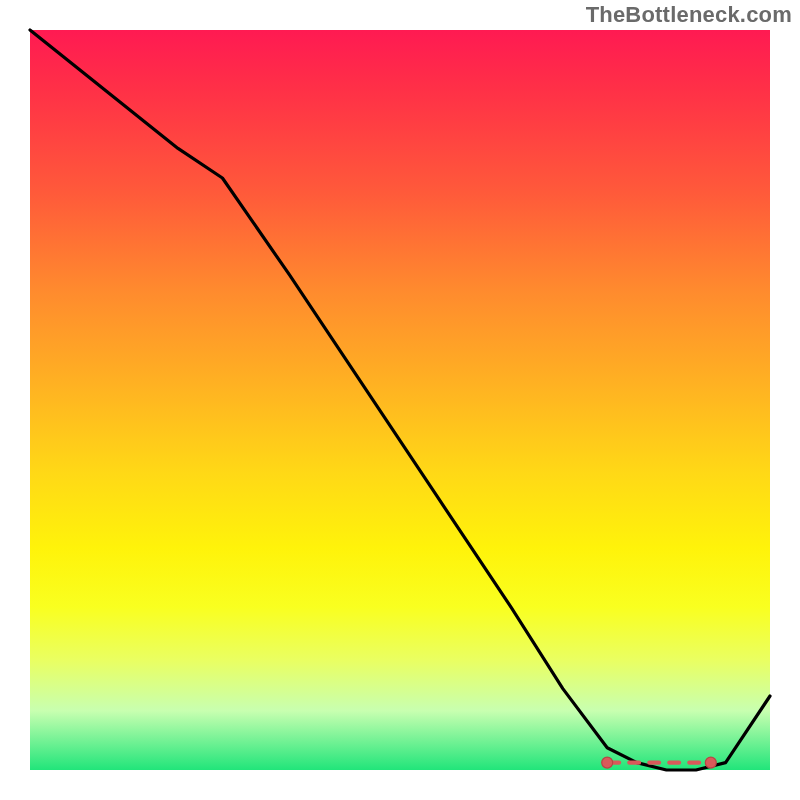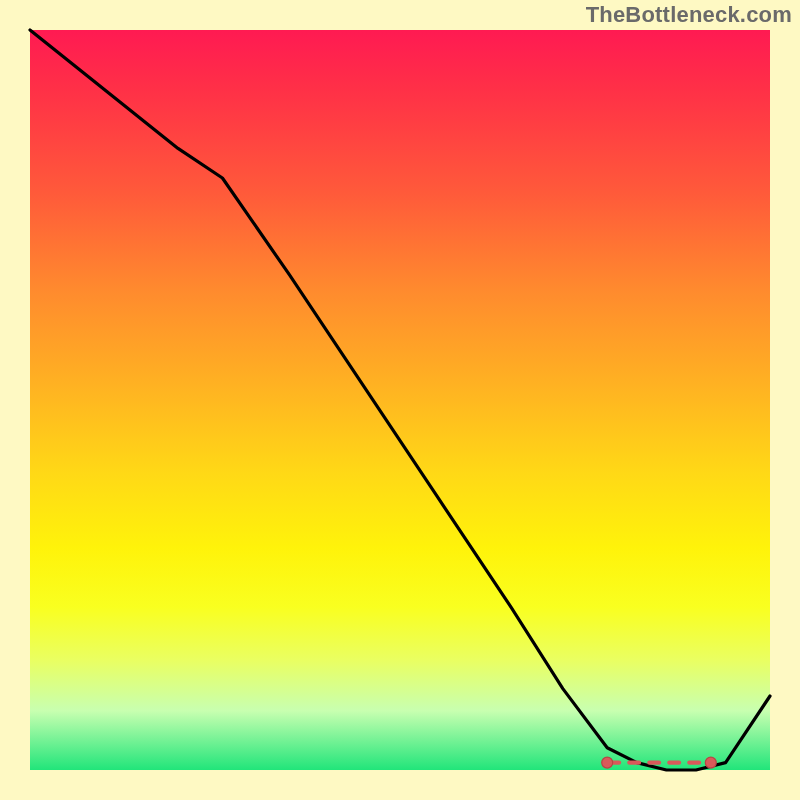--- a/index.html
+++ b/index.html
@@ -8,21 +8,21 @@
     width: 800px;
     height: 800px;
     background: #000;
     font-family: Arial, Helvetica, sans-serif;
     overflow: hidden;
   }
   .frame {
     position: relative;
     width: 800px;
     height: 800px;
-    background: #fef9c3;
+    background: #ffffff;
   }
   .watermark {
     position: absolute;
     top: 2px;
     right: 8px;
     color: #6a6a6a;
     font-size: 22px;
     font-weight: 600;
     letter-spacing: 0.2px;
     user-select: none;

